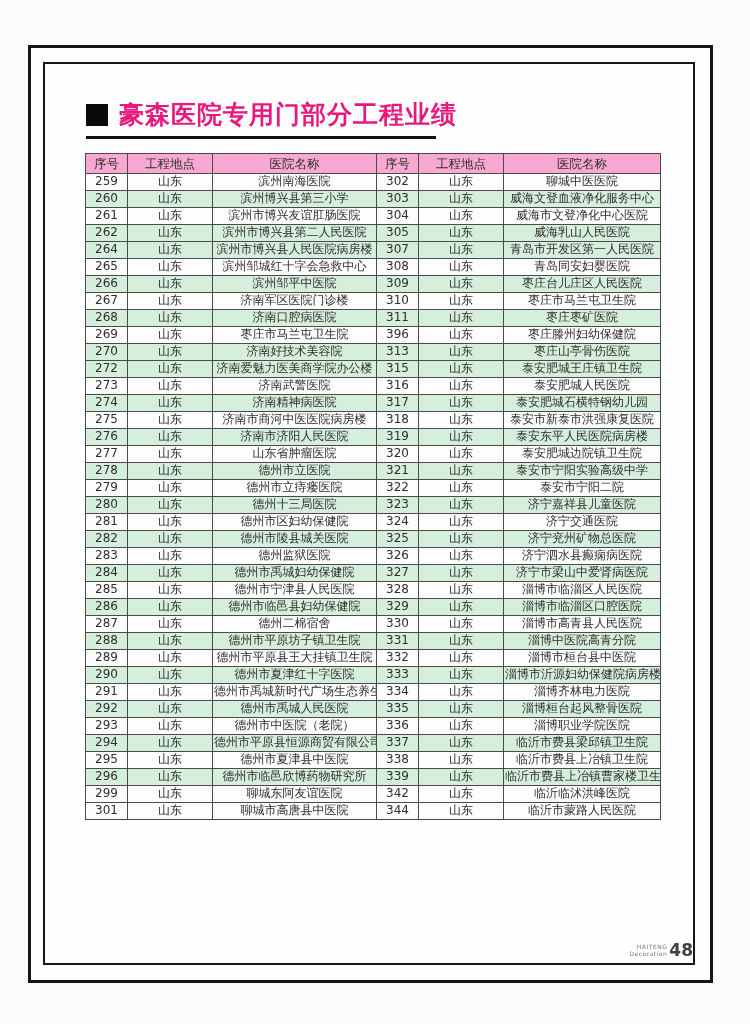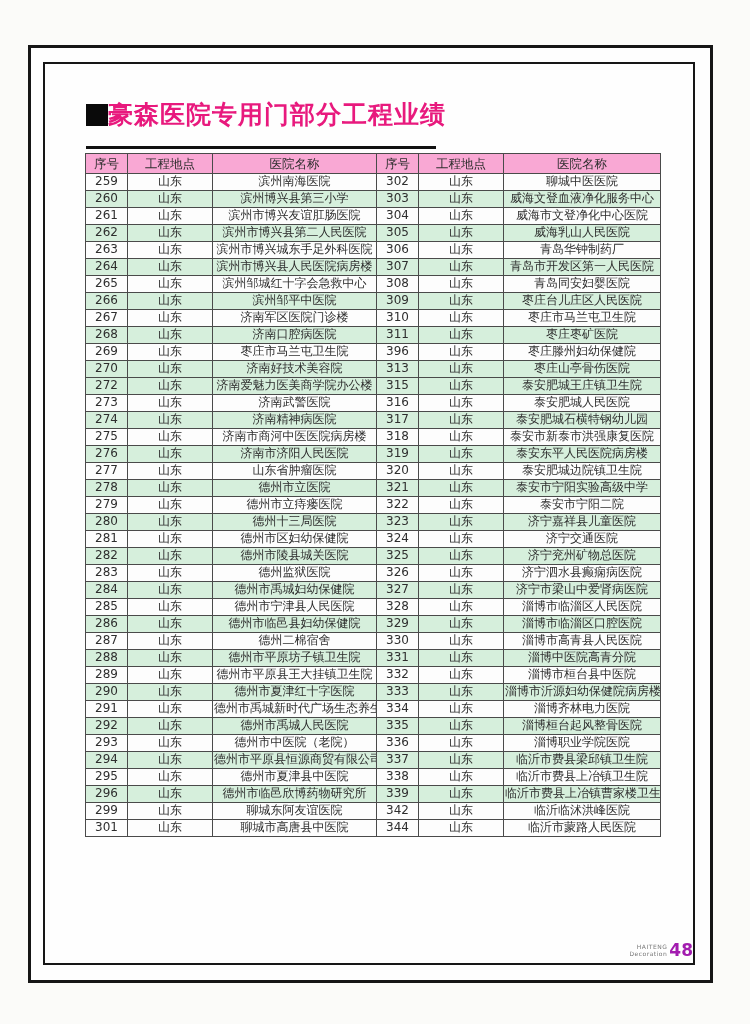--- a/index.html
+++ b/index.html
@@ -19,23 +19,23 @@
   }
   .inner-frame {
     position: absolute; left: 43px; top: 62px;
     width: 652px; height: 903px;
     border: 2px solid #161616;
     background: #fefefe;
   }
   .title-block {
     position: absolute; left: 86px; top: 98px;
     width: 350px;
-    display: flex; align-items: center; gap: 0;
+    display: flex; align-items: center; gap: 11px;
     border-bottom: 3px solid #111;
-    padding-bottom: 15px;
+    padding-bottom: 5px;
   }
   .title-square { width: 22px; height: 22px; background: #0a0a0a; flex: 0 0 auto; }
   .page-title {
     color: #e8197d;
     font-size: 25px;
     font-weight: bold;
     letter-spacing: 1px;
     white-space: nowrap;
   }
   table.projects {
@@ -67,21 +67,21 @@
   .footer {
     position: absolute; left: 575px; top: 940px;
     width: 118px;
     display: flex; align-items: center; justify-content: flex-end;
     gap: 2px;
   }
   .brand {
     font-size: 6px; color: #777; text-align: right; line-height: 1.2;
     letter-spacing: 0.5px;
   }
-  .page-number { font-size: 17px; font-weight: bold; color: #a21caf; }
+  .page-number { font-size: 17px; font-weight: bold; color: #404040; }
 </style>
 </head>
 <body>
 
 <div class="outer-frame"></div>
 <div class="inner-frame"></div>
 
 <div class="title-block">
   <span class="title-square"></span>
   <span class="page-title">豪森医院专用门部分工程业绩</span>
@@ -132,28 +132,20 @@
         <td>威海市文登净化中心医院</td>
       </tr>
       <tr class="row-odd">
         <td>262</td>
         <td>山东</td>
         <td>滨州市博兴县第二人民医院</td>
         <td>305</td>
         <td>山东</td>
         <td>威海乳山人民医院</td>
       </tr>
-      <tr class="row-even">
-        <td>263</td>
-        <td>山东</td>
-        <td>滨州市博兴城东手足外科医院</td>
-        <td>306</td>
-        <td>山东</td>
-        <td>青岛华钟制药厂</td>
-      </tr>
       <tr class="row-odd">
         <td>264</td>
         <td>山东</td>
         <td>滨州市博兴县人民医院病房楼</td>
         <td>307</td>
         <td>山东</td>
         <td>青岛市开发区第一人民医院</td>
       </tr>
       <tr class="row-even">
         <td>265</td>

